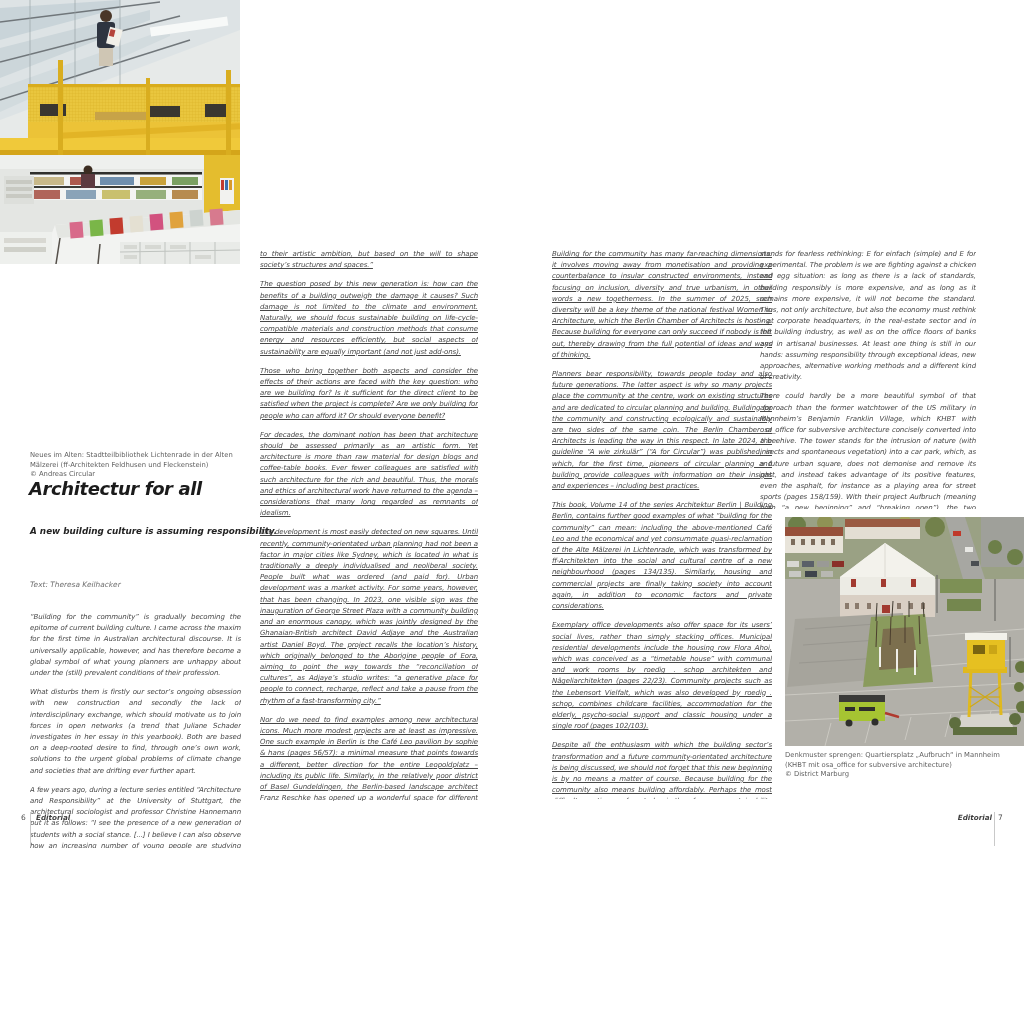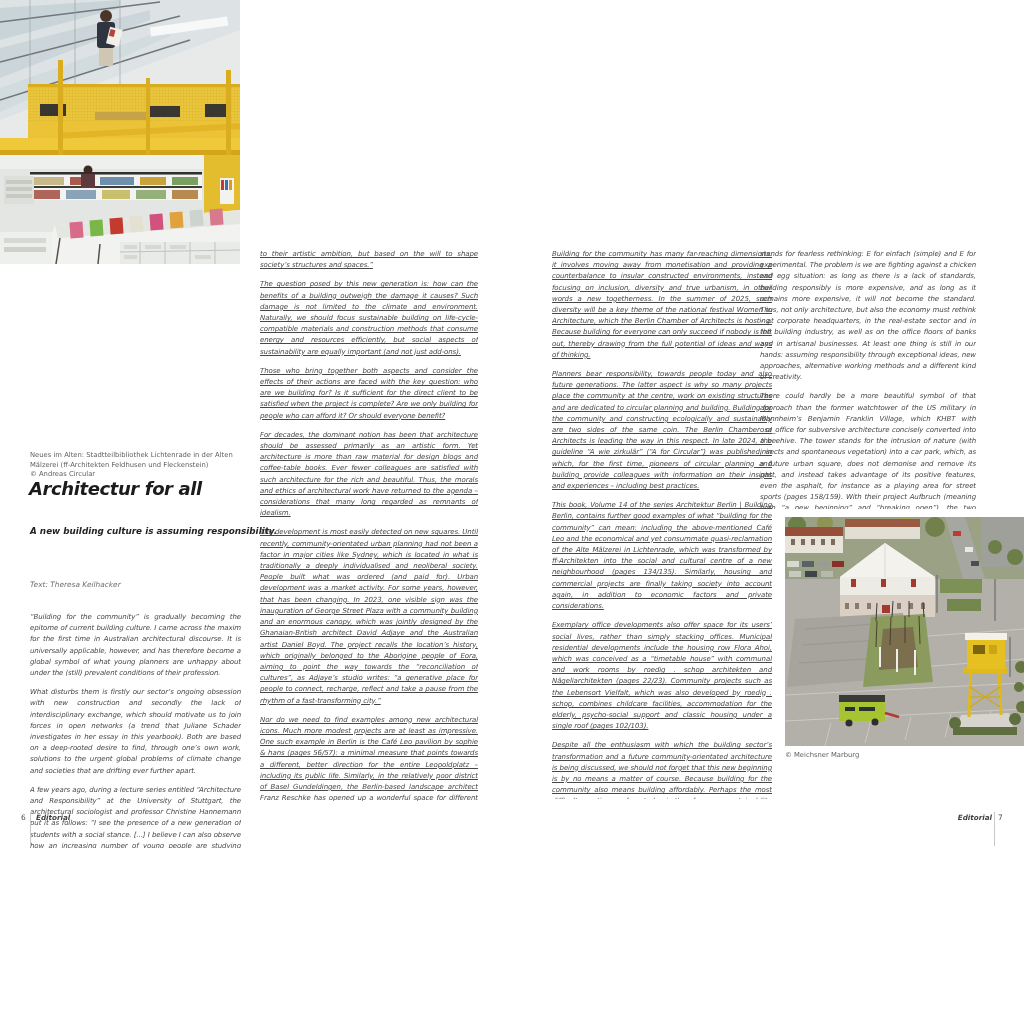--- a/index.html
+++ b/index.html
@@ -373,20 +373,21 @@
 
       <g fill="#66753f">
         <circle cx="236" cy="150" r="6"></circle>
         <circle cx="234" cy="170" r="5"></circle>
         <circle cx="237" cy="190" r="6"></circle>
       </g>
     </svg>
   </div>
 
   <div class="caption" style="left:785px;top:751px;width:226px;">
-    <div class="credit">© Meichsner Marburg</div>
+    <div class="de">Denkmuster sprengen: Quartiersplatz „Aufbruch“ in Mannheim (KHBT mit osa_office for subversive architecture)</div>
+    <div class="credit">© District Marburg</div>
   </div>
 
   <div class="folio-label" style="right:32px;top:813px;">Editorial</div>
   <div class="folio-rule" style="left:994px;top:812px;"></div>
   <div class="folio-num" style="left:998px;top:813px;">7</div>
 
 </div>
 
 </body></html>

